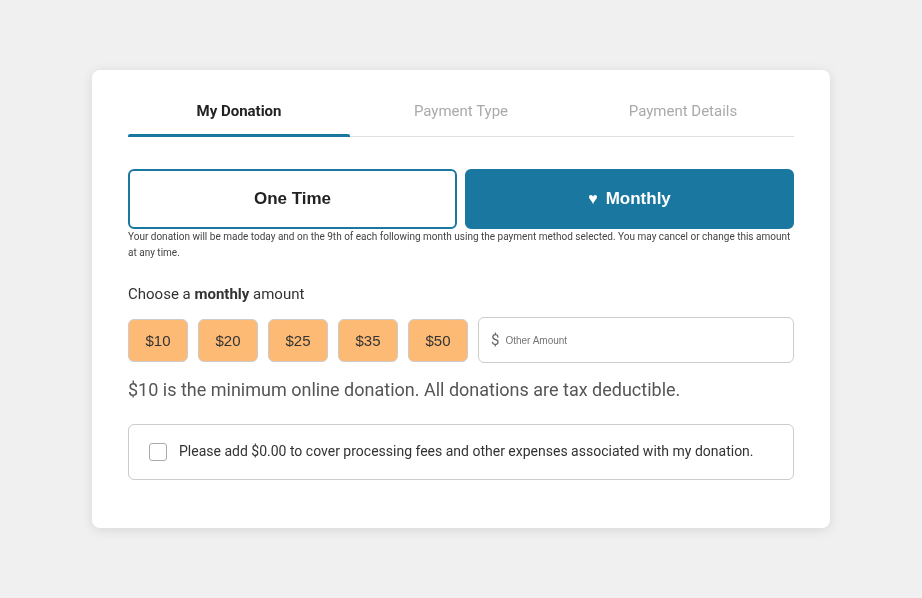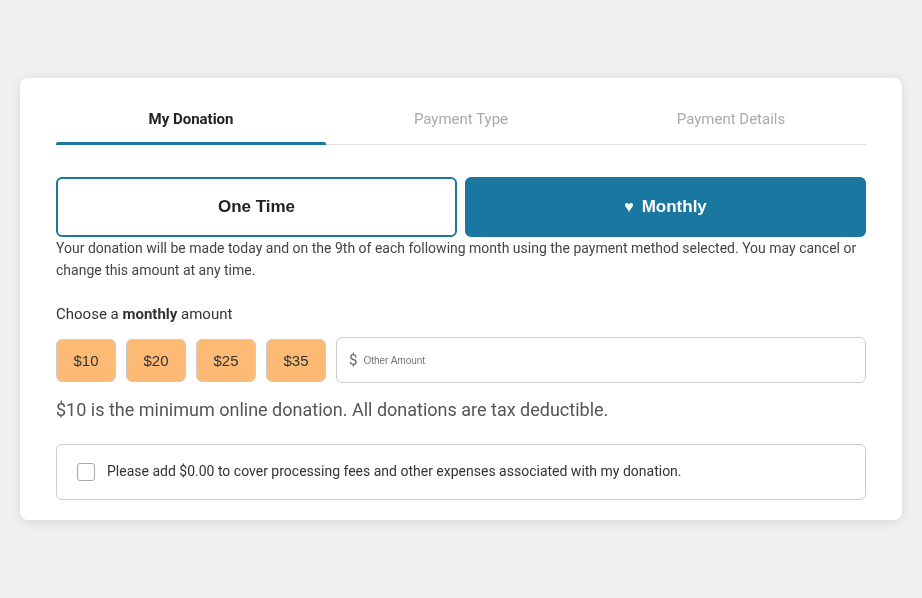--- a/index.html
+++ b/index.html
@@ -9,22 +9,22 @@
       display: flex;
       align-items: center;
       justify-content: center;
       min-height: 100vh;
       padding: 20px;
     }
     .card {
       background: #fff;
       border-radius: 8px;
       box-shadow: 0 2px 12px rgba(0,0,0,0.1);
-      width: 882px;
-      padding: 32px 36px 20px;
+      width: 738px;
+      padding: 32px 36px 48px;
     }
     
     .tabs {
       display: flex;
       border-bottom: 1px solid #e0e0e0;
       margin-bottom: 32px;
     }
     .tab {
       flex: 1;
       padding-bottom: 16px;
@@ -75,21 +75,21 @@
       display: flex;
       align-items: center;
       justify-content: center;
       gap: 8px;
     }
     .heart-icon {
       font-size: 16px;
     }
     
     .description {
-      font-size: 14px;
+      font-size: 10px;
       color: #444;
       line-height: 1.6;
       margin-bottom: 24px;
     }
     
     .choose-label {
       font-size: 15px;
       color: #333;
       margin-bottom: 14px;
     }
@@ -206,20 +206,23 @@
     </button>
     <button class="amount-btn">
       <span>$20</span>
     </button>
     <button class="amount-btn">
       <span>$25</span>
     </button>
     <button class="amount-btn">
       <span>$35</span>
     </button>
+    <button class="amount-btn">
+      <span>$50</span>
+    </button>
     <div class="other-amount-wrapper">
       <span class="dollar-sign">$</span>
       <input class="other-amount-input" type="text" placeholder="Other Amount" style="">
     </div>
   </div>
 
   <p class="min-note">$10 is the minimum online donation. All donations are tax deductible.</p>
 
   <div class="processing-fee-box">
     <input type="checkbox" class="fee-checkbox" style="">

